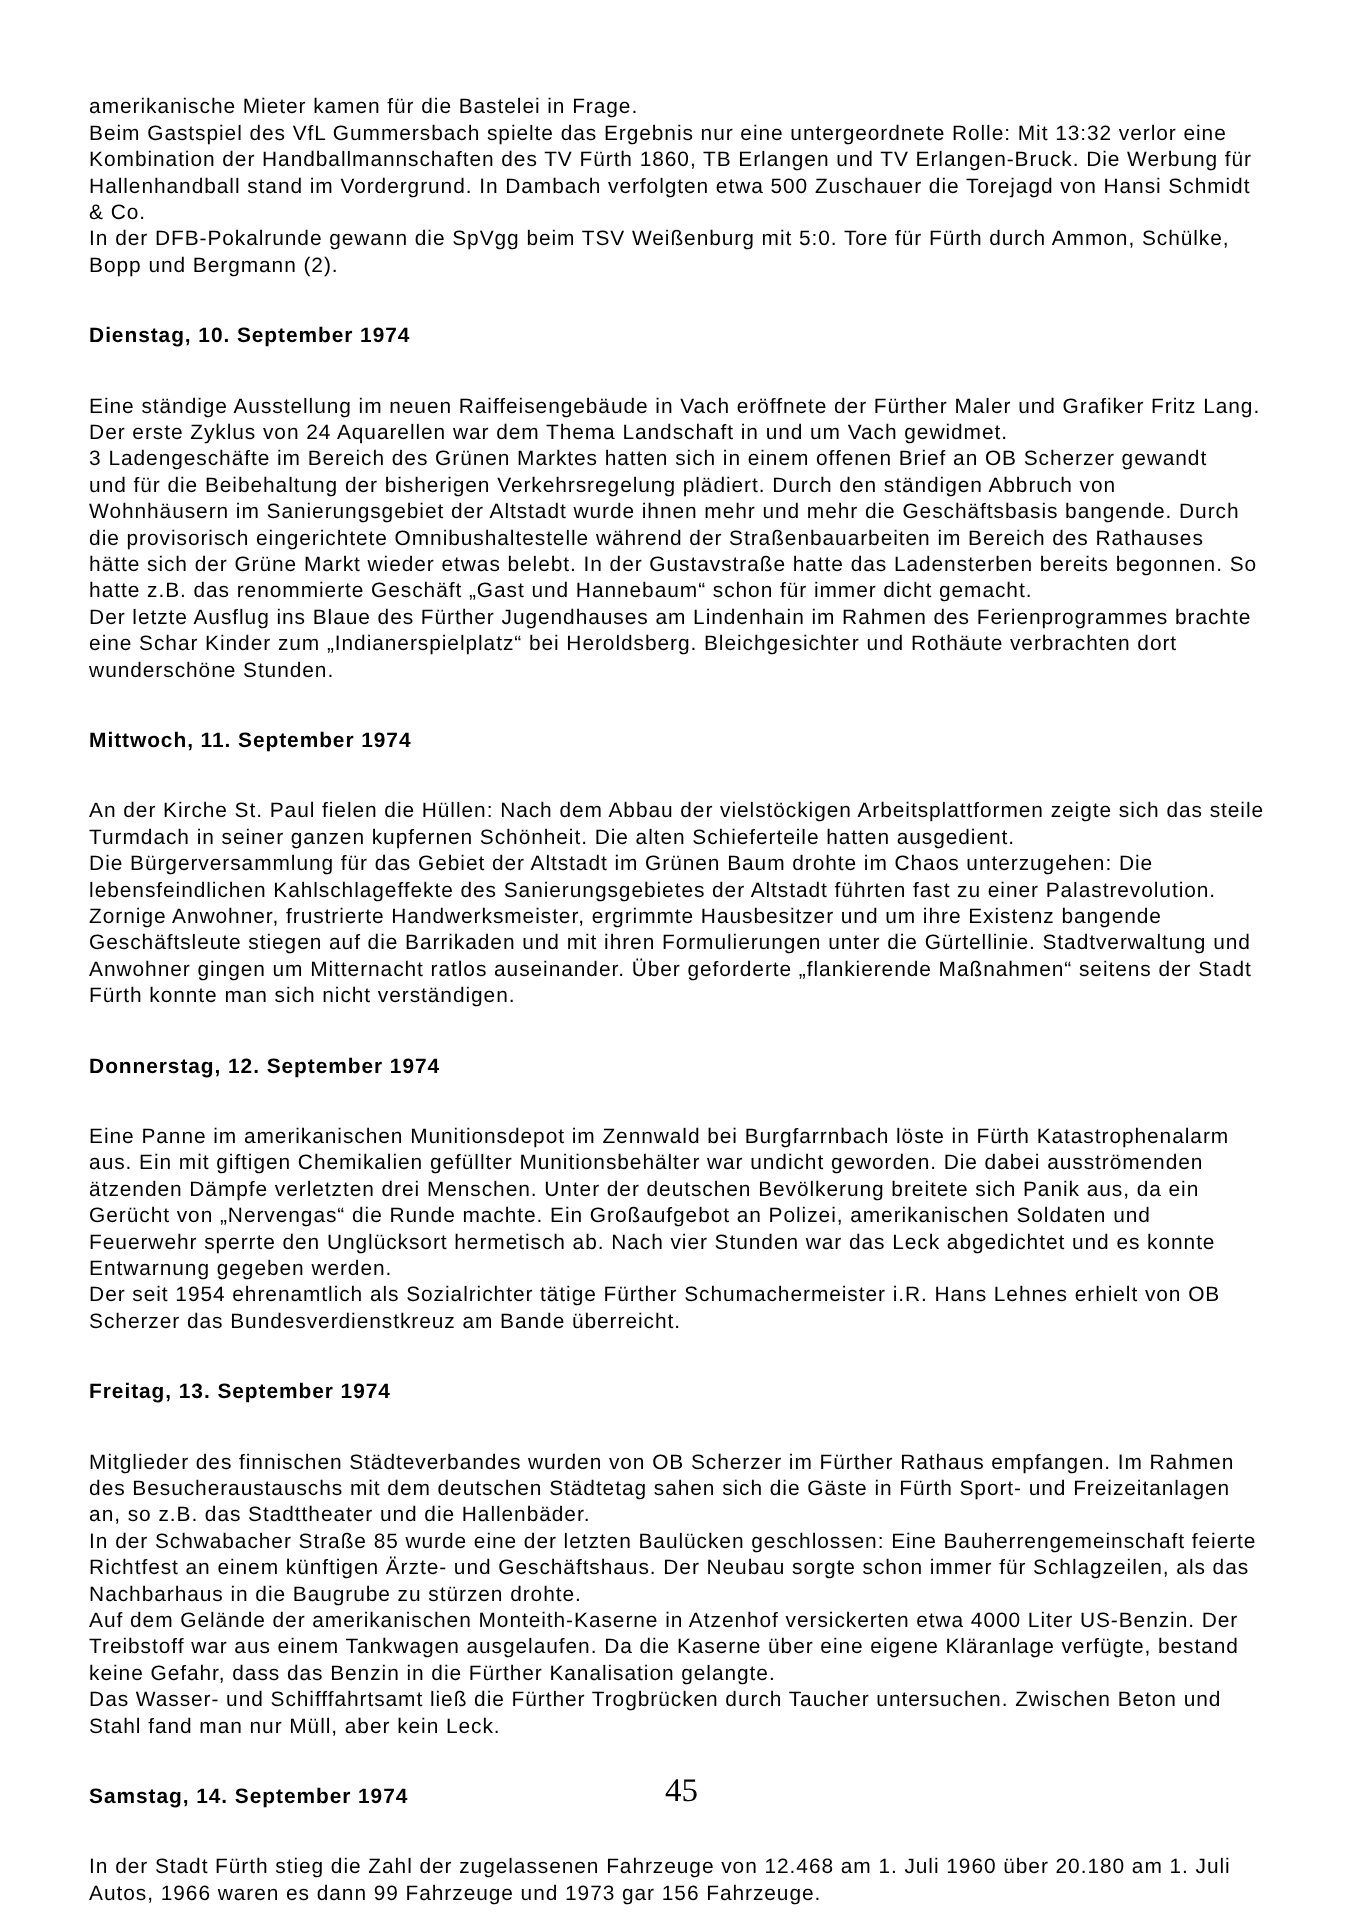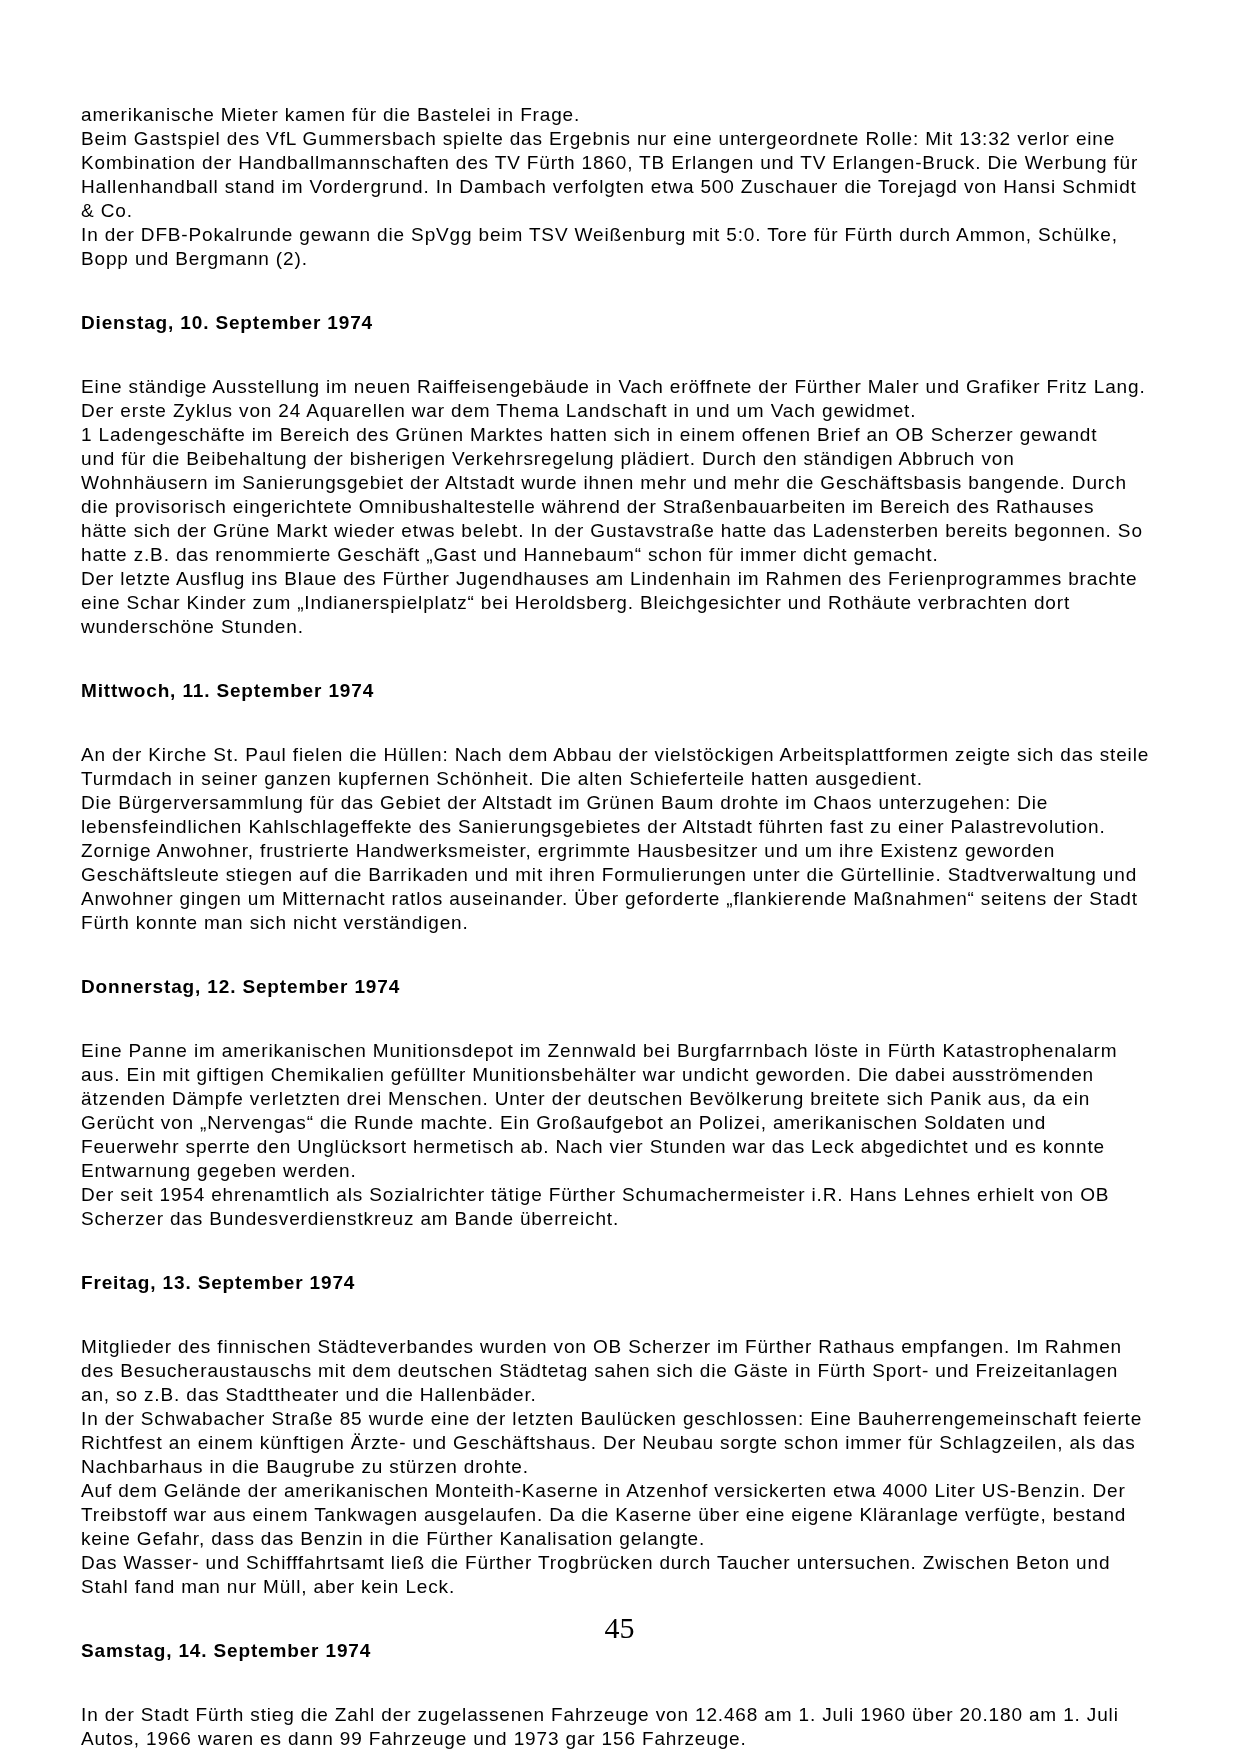--- a/index.html
+++ b/index.html
@@ -9,21 +9,21 @@
     background: #ffffff;
     position: relative;
     overflow: hidden;
     font-family: "Liberation Sans", sans-serif;
     color: #000000;
     -webkit-font-smoothing: antialiased;
   }
   .content {
     position: absolute;
     left: 81px;
-    top: 103px;
+    top: 86px;
     width: 1090px;
     font-size: 19px;
     line-height: 24px;
     letter-spacing: 0.85px;
   }
   .line {
     height: 24px;
     white-space: pre;
   }
   .heading {
@@ -51,35 +51,35 @@
     <div class="line">amerikanische Mieter kamen für die Bastelei in Frage.</div>
     <div class="line">Beim Gastspiel des VfL Gummersbach spielte das Ergebnis nur eine untergeordnete Rolle: Mit 13:32 verlor eine</div>
     <div class="line">Kombination der Handballmannschaften des TV Fürth 1860, TB Erlangen und TV Erlangen-Bruck. Die Werbung für</div>
     <div class="line">Hallenhandball stand im Vordergrund. In Dambach verfolgten etwa 500 Zuschauer die Torejagd von Hansi Schmidt</div>
     <div class="line">&amp; Co.</div>
     <div class="line">In der DFB-Pokalrunde gewann die SpVgg beim TSV Weißenburg mit 5:0. Tore für Fürth durch Ammon, Schülke,</div>
     <div class="line">Bopp und Bergmann (2).</div>
     <div class="heading">Dienstag, 10. September 1974</div>
     <div class="line">Eine ständige Ausstellung im neuen Raiffeisengebäude in Vach eröffnete der Fürther Maler und Grafiker Fritz Lang.</div>
     <div class="line">Der erste Zyklus von 24 Aquarellen war dem Thema Landschaft in und um Vach gewidmet.</div>
-    <div class="line">1 Ladengeschäfte im Bereich des Grünen Marktes hatten sich in einem offenen Brief an OB Scherzer gewandt</div>
+    <div class="line">3 Ladengeschäfte im Bereich des Grünen Marktes hatten sich in einem offenen Brief an OB Scherzer gewandt</div>
     <div class="line">und für die Beibehaltung der bisherigen Verkehrsregelung plädiert. Durch den ständigen Abbruch von</div>
     <div class="line">Wohnhäusern im Sanierungsgebiet der Altstadt wurde ihnen mehr und mehr die Geschäftsbasis bangende. Durch</div>
     <div class="line">die provisorisch eingerichtete Omnibushaltestelle während der Straßenbauarbeiten im Bereich des Rathauses</div>
     <div class="line">hätte sich der Grüne Markt wieder etwas belebt. In der Gustavstraße hatte das Ladensterben bereits begonnen. So</div>
     <div class="line">hatte z.B. das renommierte Geschäft „Gast und Hannebaum“ schon für immer dicht gemacht.</div>
     <div class="line">Der letzte Ausflug ins Blaue des Fürther Jugendhauses am Lindenhain im Rahmen des Ferienprogrammes brachte</div>
     <div class="line">eine Schar Kinder zum „Indianerspielplatz“ bei Heroldsberg. Bleichgesichter und Rothäute verbrachten dort</div>
     <div class="line">wunderschöne Stunden.</div>
     <div class="heading">Mittwoch, 11. September 1974</div>
     <div class="line">An der Kirche St. Paul fielen die Hüllen: Nach dem Abbau der vielstöckigen Arbeitsplattformen zeigte sich das steile</div>
     <div class="line">Turmdach in seiner ganzen kupfernen Schönheit. Die alten Schieferteile hatten ausgedient.</div>
     <div class="line">Die Bürgerversammlung für das Gebiet der Altstadt im Grünen Baum drohte im Chaos unterzugehen: Die</div>
     <div class="line">lebensfeindlichen Kahlschlageffekte des Sanierungsgebietes der Altstadt führten fast zu einer Palastrevolution.</div>
-    <div class="line">Zornige Anwohner, frustrierte Handwerksmeister, ergrimmte Hausbesitzer und um ihre Existenz geworden</div>
+    <div class="line">Zornige Anwohner, frustrierte Handwerksmeister, ergrimmte Hausbesitzer und um ihre Existenz bangende</div>
     <div class="line">Geschäftsleute stiegen auf die Barrikaden und mit ihren Formulierungen unter die Gürtellinie. Stadtverwaltung und</div>
     <div class="line">Anwohner gingen um Mitternacht ratlos auseinander. Über geforderte „flankierende Maßnahmen“ seitens der Stadt</div>
     <div class="line">Fürth konnte man sich nicht verständigen.</div>
     <div class="heading">Donnerstag, 12. September 1974</div>
     <div class="line">Eine Panne im amerikanischen Munitionsdepot im Zennwald bei Burgfarrnbach löste in Fürth Katastrophenalarm</div>
     <div class="line">aus. Ein mit giftigen Chemikalien gefüllter Munitionsbehälter war undicht geworden. Die dabei ausströmenden</div>
     <div class="line">ätzenden Dämpfe verletzten drei Menschen. Unter der deutschen Bevölkerung breitete sich Panik aus, da ein</div>
     <div class="line">Gerücht von „Nervengas“ die Runde machte. Ein Großaufgebot an Polizei, amerikanischen Soldaten und</div>
     <div class="line">Feuerwehr sperrte den Unglücksort hermetisch ab. Nach vier Stunden war das Leck abgedichtet und es konnte</div>
     <div class="line">Entwarnung gegeben werden.</div>

